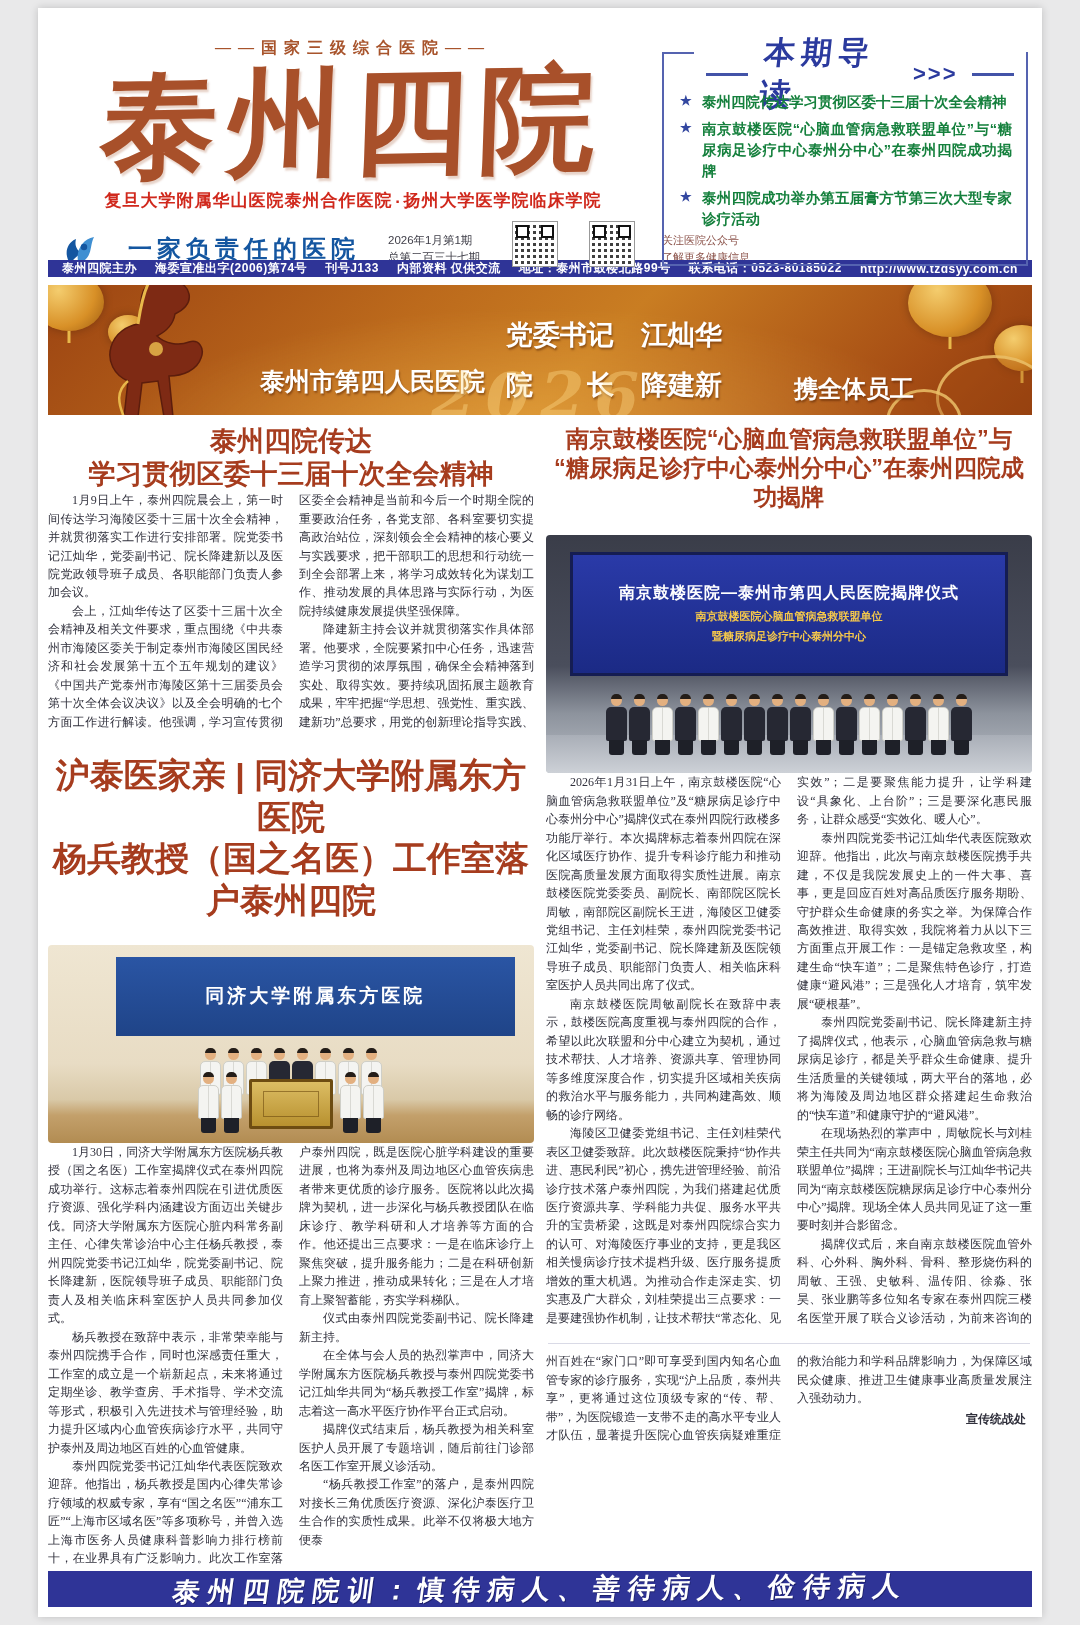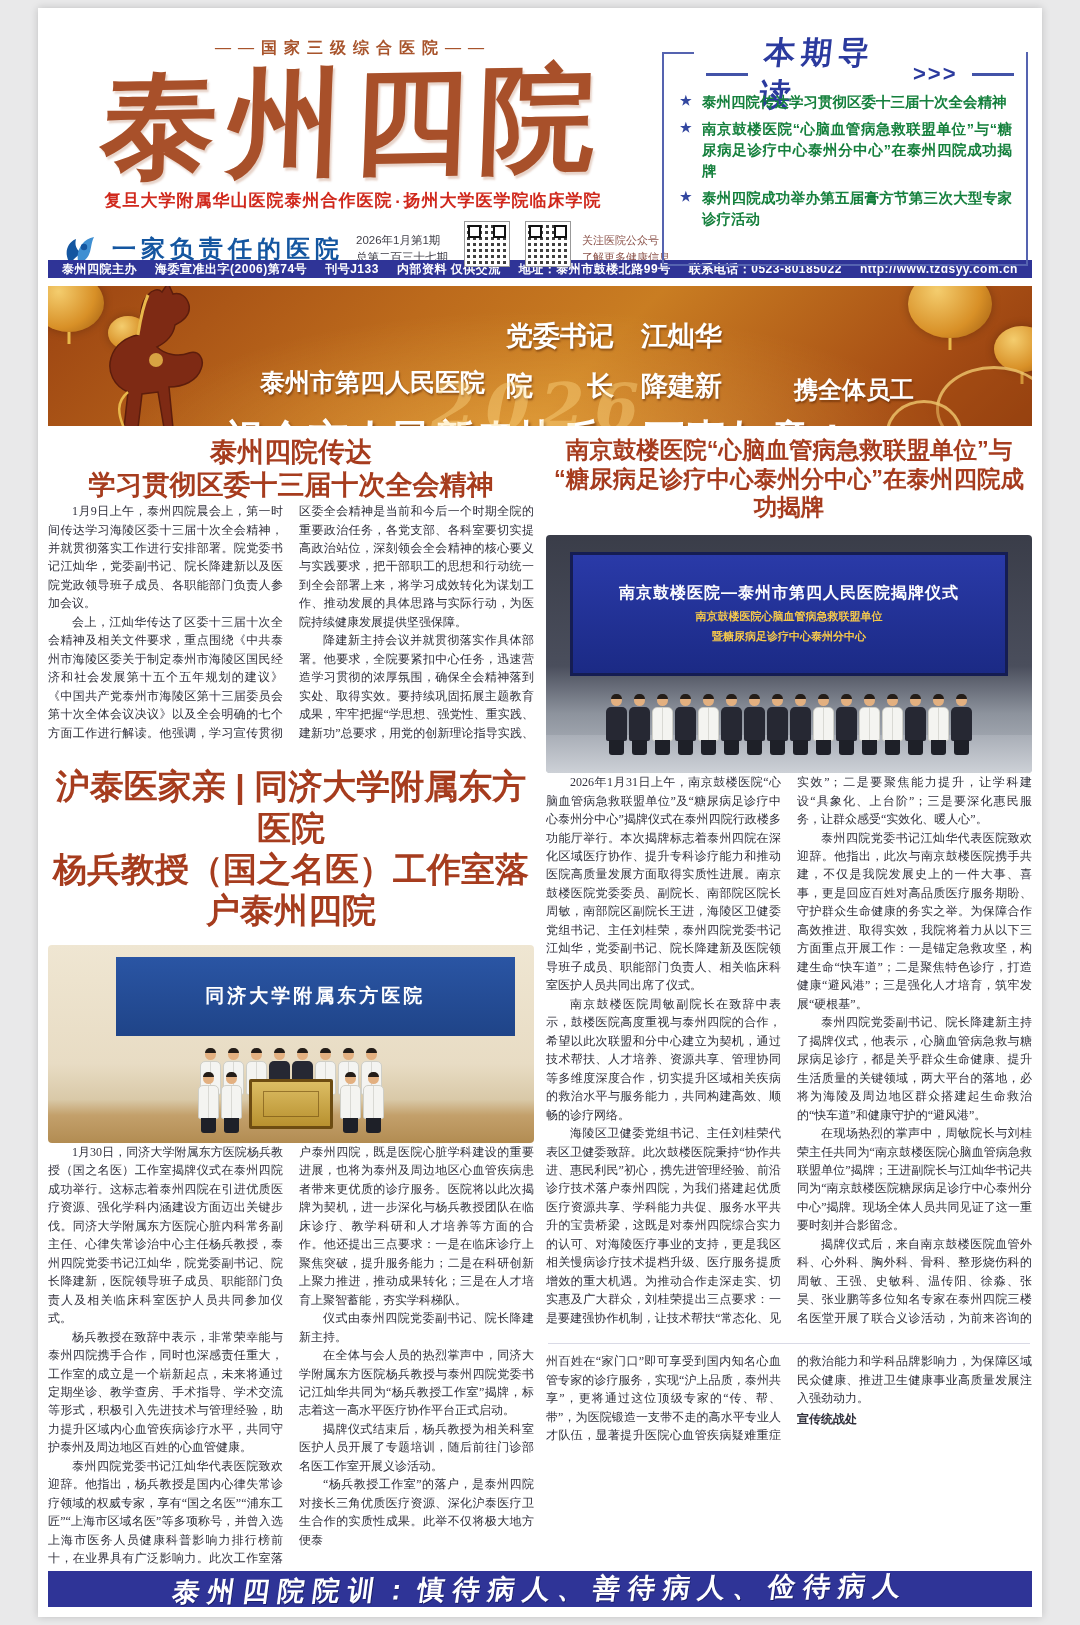--- a/index.html
+++ b/index.html
@@ -24,21 +24,21 @@
   .m-tagline{color:#a8542c;font-size:16px;letter-spacing:7px;font-weight:bold;font-family:"Liberation Serif",serif;}
   .m-title{
     font-family:"DejaVu Serif","Liberation Serif",serif;
     font-weight:900;font-size:116px;line-height:1.05;
     color:#a8502a;letter-spacing:10px;
     transform:skewX(-3deg) rotate(-1deg);
     text-shadow:2px 3px 2px rgba(160,80,40,.25);
     white-space:nowrap;margin-top:2px;
   }
   .m-sub{color:#d0281c;font-size:17px;font-weight:bold;margin-top:6px;letter-spacing:1px;font-family:Liberation Mono, monospace;}
-  .m-bottom{display:flex;align-items:center;gap:12px;margin-top:10px;width:100%;justify-content:space-between;}
+  .m-bottom{display:flex;align-items:center;gap:28px;margin-top:10px;width:100%;justify-content:space-between;}
   .logo{width:40px;height:40px;flex:0 0 auto;}
   .m-slogan{color:#1456a0;font-weight:bold;font-size:24px;letter-spacing:5px;white-space:nowrap;}
   .m-issue{font-size:11.5px;color:#41404a;line-height:1.5;white-space:nowrap;}
   .qr-wrap{display:flex;flex-direction:column;align-items:center;}
   .qr{
     width:40px;height:40px;background:
       repeating-linear-gradient(0deg,#222 0 3px,#fff 3px 6px),
       repeating-linear-gradient(90deg,#222 0 3px,#fff 3px 6px);
     background-blend-mode:screen;border:2px solid #fff;outline:1px solid #999;
     position:relative;
@@ -103,28 +103,28 @@
   .headline.small .h1,.headline.small .h2{font-size:23.5px;}
   .headline.mid .h1,.headline.mid .h2{font-size:34px;}
   .body-cols{
     column-count:2;column-gap:16px;
     font-family:"Liberation Serif","DejaVu Serif",serif;
     font-size:12px;line-height:1.54;color:#30303c;text-align:justify;
     overflow:hidden;
   }
   .body-cols p{margin:0;text-indent:2em;}
   .body-cols p.noindent{text-indent:0;}
-  .byline{text-align:left;font-weight:bold;text-indent:0 !important;padding-right:6px;margin-top:2px !important;}
+  .byline{text-align:right;font-weight:bold;text-indent:0 !important;padding-right:6px;margin-top:2px !important;}
   .h-a1{height:252px;}
   .h-a2{height:560px;}
   .h-a3{height:428px;}
   .h-cont{height:104px;}
   .divider{border-top:1px solid #d9dae6;margin:10px 2px 8px;}
   
-  .photo{position:relative;overflow:hidden;border-radius:4px;margin-top:13px;}
+  .photo{position:relative;overflow:hidden;border-radius:4px;margin-top:24px;}
   .photo-a{height:238px;background:linear-gradient(#3a3d49 0%,#4a4e5c 55%,#8d939d 75%,#b9bec6 100%);}
   .pa-screen{
     position:absolute;left:5%;right:5%;top:7%;height:52%;
     background:linear-gradient(#2a3aa8,#1b2a85);
     border:3px solid #151d52;box-sizing:border-box;
     display:flex;flex-direction:column;align-items:center;justify-content:center;gap:5px;
     text-align:center;padding:0 10px;
   }
   .pa-line1{color:#fff;font-weight:bold;font-size:16px;letter-spacing:1px;}
   .pa-line2,.pa-line3{color:#f5c84b;font-size:11px;font-weight:bold;}

